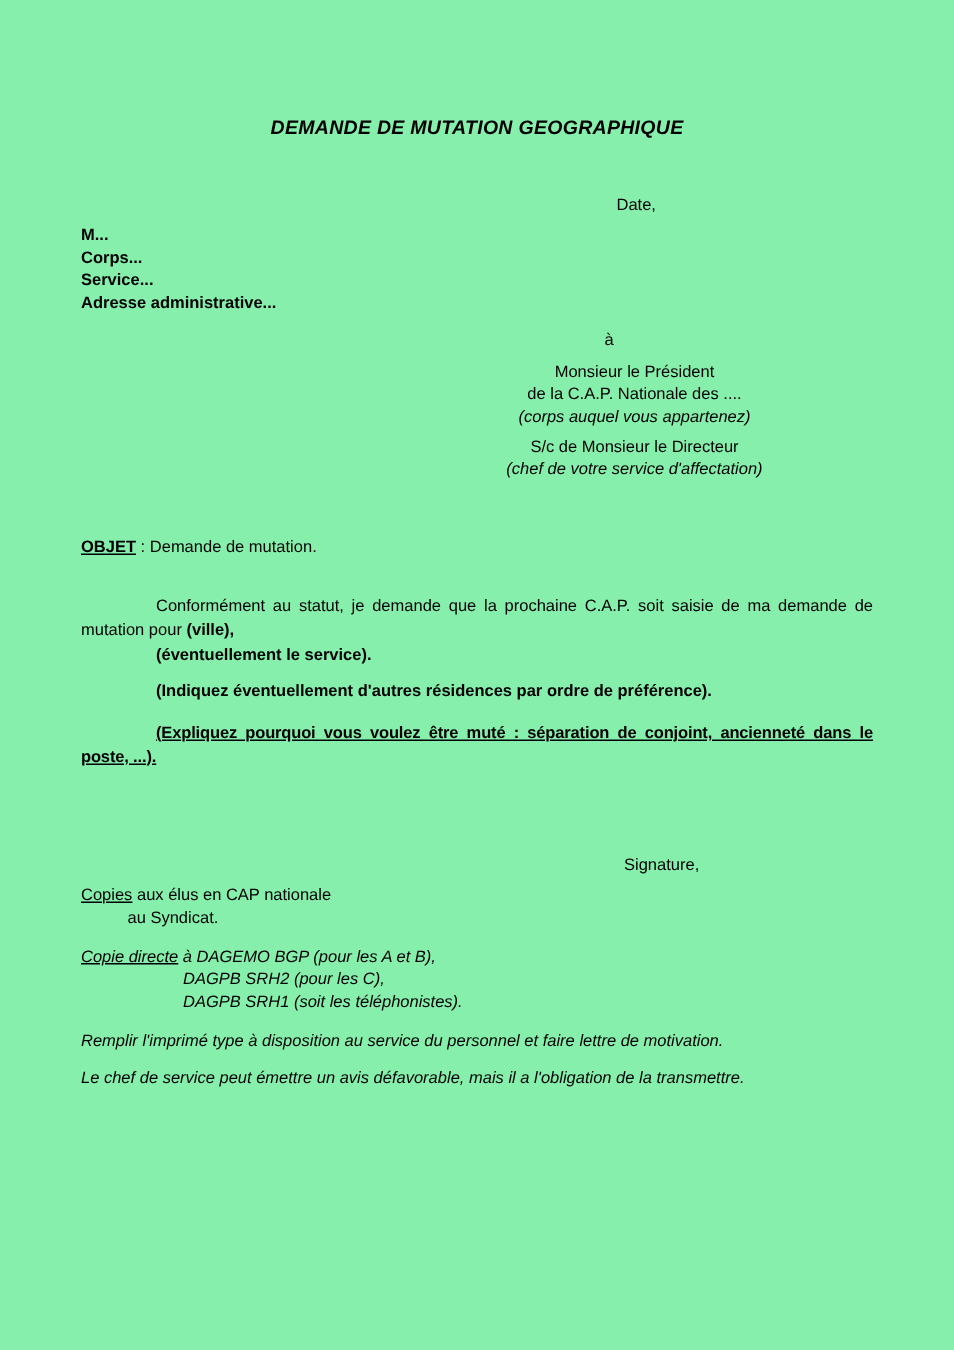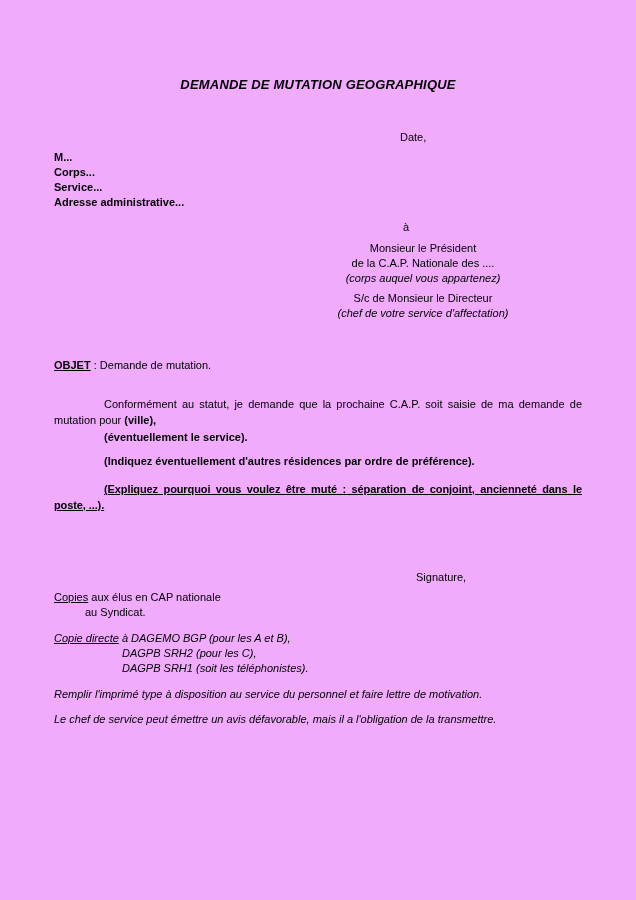--- a/index.html
+++ b/index.html
@@ -4,41 +4,41 @@
 <style>
   html, body {
     margin: 0;
     padding: 0;
     background: #ffffff;
   }
   .page {
     position: relative;
     width: 636px;
     height: 900px;
-    background: #f0abfc;
+    background: #86efac;
     font-family: "Liberation Sans", sans-serif;
     font-size: 11px;
     color: #000000;
     line-height: 15px;
     overflow: hidden;
   }
   .abs { position: absolute; }
   .b { font-weight: bold; }
   .i { font-style: italic; }
   .u { text-decoration: underline; }
 
   .title {
     top: 77px; left: 0; width: 636px;
     text-align: center;
     font-size: 13px;
     font-weight: bold;
     font-style: italic;
     letter-spacing: 0.2px;
   }
-  .date-line { top: 130px; left: 400px; }
+  .date-line { top: 130px; left: 411px; }
 
   .sender { top: 150px; left: 54px; font-weight: bold; }
 
   .recipient {
     top: 220px; left: 330px; width: 186px;
     text-align: center;
   }
   .recipient .a-line {
     text-align: left;
     padding-left: 73px;

